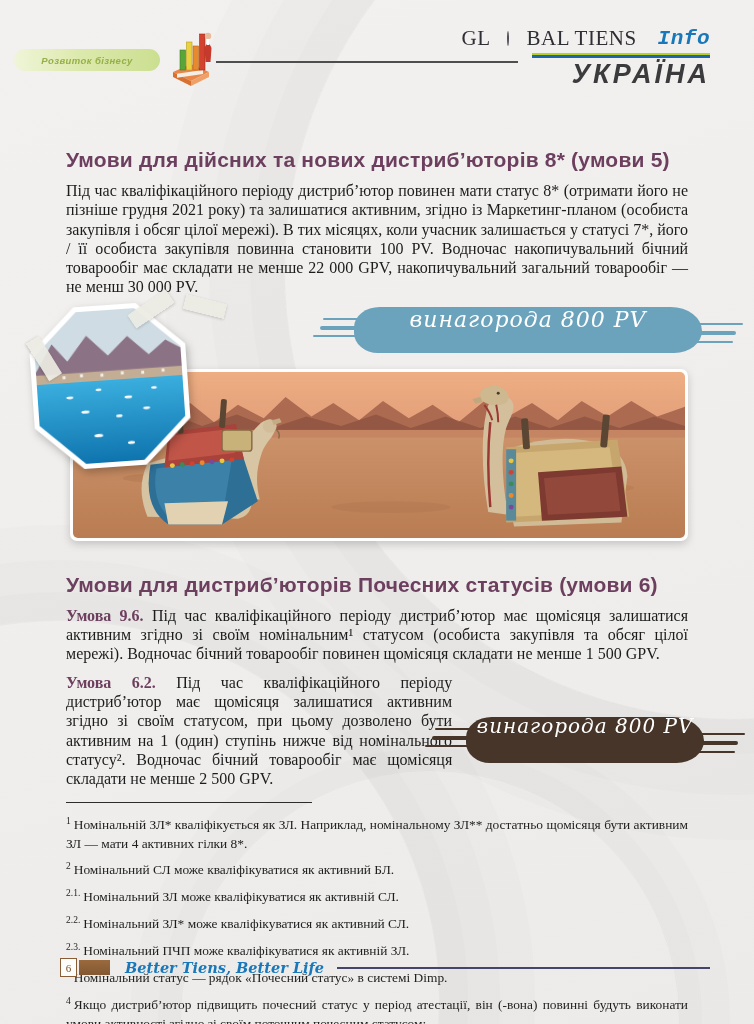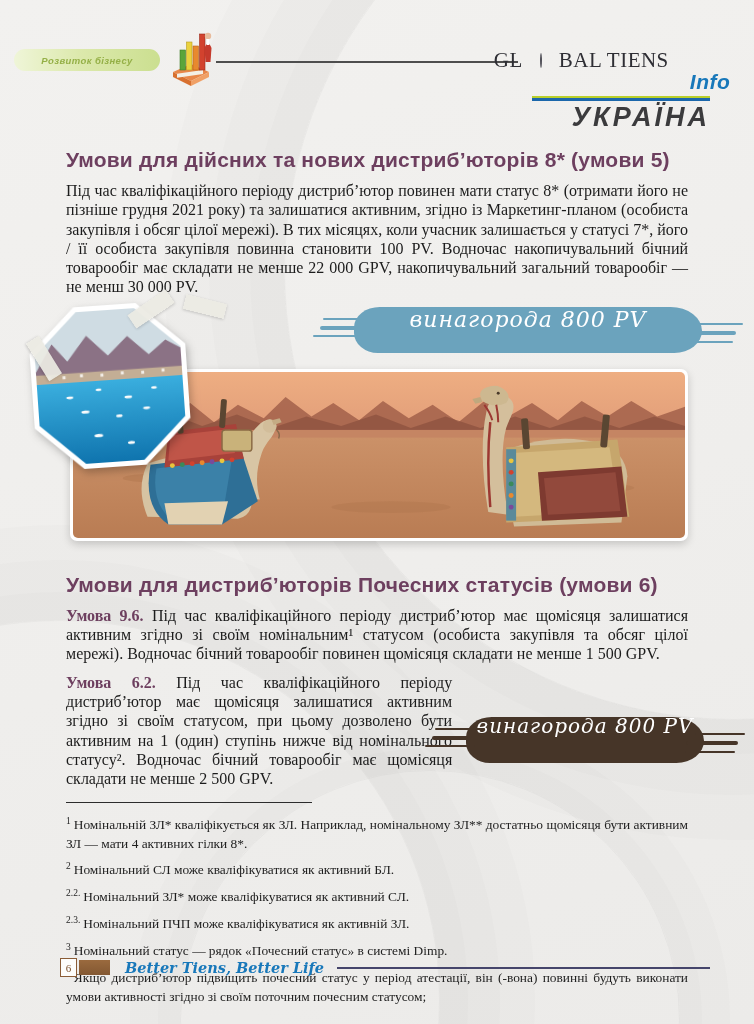--- a/index.html
+++ b/index.html
@@ -21,26 +21,26 @@
     position:absolute; left:14px; top:49px; width:146px; height:22px;
     background:linear-gradient(90deg,#eff5d8 0%,#dcE9ac 45%,#cbdf90 100%);
     border-radius:12px; display:flex; align-items:center; justify-content:center;
   }
   .badge-halo { position:absolute; left:22px; top:51px; width:120px; height:18px;
     background:linear-gradient(90deg,rgba(235,243,210,.9),rgba(235,243,210,0)); border-radius:10px; }
   .badge span { font-family:"Liberation Sans",sans-serif; font-size:9.5px; font-style:italic; font-weight:bold; color:#95b047; letter-spacing:.4px; }
   .chart-icon { position:absolute; left:168px; top:26px; width:46px; height:62px; }
   .header-line { position:absolute; left:216px; top:61px; width:302px; height:2px; background:#4e4e4e; }
   .logo { position:absolute; right:44px; top:26px; width:196px; text-align:right; }
-  .logo-top { font-size:21px; color:#2e2e34; letter-spacing:.5px; white-space:nowrap; display:flex; align-items:center; justify-content:center; gap:16px; }
+  .logo-top { font-size:21px; color:#2e2e34; letter-spacing:.5px; white-space:nowrap; display:flex; align-items:center; justify-content:flex-end; gap:16px; }
   .logo-brand { font-family:"Liberation Serif",serif; }
   .globe { display:inline-block; width:15px; height:15px; border-radius:50%;
     background:conic-gradient(#c23b2e 0 90deg,#eee 90deg 140deg,#3f8a3a 140deg 230deg,#c23b2e 230deg 290deg,#eee 290deg 360deg);
     border:1.5px solid #53525a; margin:0 1px; }
-  .logo-info { font-family:Liberation Sans, sans-serif; font-weight:bold; font-style:italic; color:#1878ba; margin-left:5px;margin-top:44px; }
+  .logo-info { font-family:Liberation Mono, monospace; font-weight:bold; font-style:italic; color:#1878ba; margin-left:5px; }
   .logo-underline { margin-top:2px; margin-left:auto; width:178px; }
   .logo-underline .g { height:2px; background:#b9cf2a; }
   .logo-underline .b { height:3px; background:#1b67ab; }
   .logo-country { font-family:"Liberation Sans",sans-serif; font-weight:bold; font-style:italic; font-size:27px; color:#3b3b3d; letter-spacing:3px; margin-top:1px; }
 
   
   main { position:relative; padding:0 66px; }
   h2.sect { font-family:"Liberation Sans",sans-serif; font-size:21px; font-weight:bold; color:#6d3f5f; letter-spacing:.2px; }
   .sect5-title { margin-top:48px; }
   p.body { font-size:16px; line-height:19.3px; text-align:justify; margin-top:9px; color:#1c1c1c; }
@@ -264,20 +264,21 @@
 
   <p class="body"><span class="brush brush-brown">
         <i>винагорода 800 PV</i>
       </span><span class="cond-label">Умова 6.2.</span> <span>Під час кваліфікаційного періоду дистриб’ютор має щомісяця залишатися активним згідно зі своїм статусом, при цьому дозволено бути активним на 1 (один) ступінь нижче від номінального статусу². Водночас бічний товарообіг має щомісяця складати не менше 2 500 GPV.</span></p>
 
   <div style="clear:left"></div>
   <div class="fn-sep"></div>
 
   <div class="footnote"><sup>1</sup><span>Номінальній ЗЛ* кваліфікується як ЗЛ. Наприклад, номінальному ЗЛ** достатньо щомісяця бути активним ЗЛ — мати 4 активних гілки 8*.</span></div>
   <div class="footnote"><sup>2</sup><span>Номінальний СЛ може кваліфікуватися як активний БЛ.</span></div>
+  <div class="footnote"><sup>2.1.</sup><span>Номінальний ЗЛ може кваліфікуватися як активній СЛ.</span></div>
   <div class="footnote"><sup>2.2.</sup><span>Номінальний ЗЛ* може кваліфікуватися як активний СЛ.</span></div>
   <div class="footnote"><sup>2.3.</sup><span>Номінальний ПЧП може кваліфікуватися як активній ЗЛ.</span></div>
   <div class="footnote"><sup>3</sup><span>Номінальний статус — рядок «Почесний статус» в системі Dimp.</span></div>
   <div class="footnote"><sup>4</sup><span>Якщо дистриб’ютор підвищить почесний статус у період атестації, він (-вона) повинні будуть виконати умови активності згідно зі своїм поточним почесним статусом;</span></div>
 
 </main>
 
 <footer>
   <div class="page-box">6</div>
   <div class="page-rect"></div>

